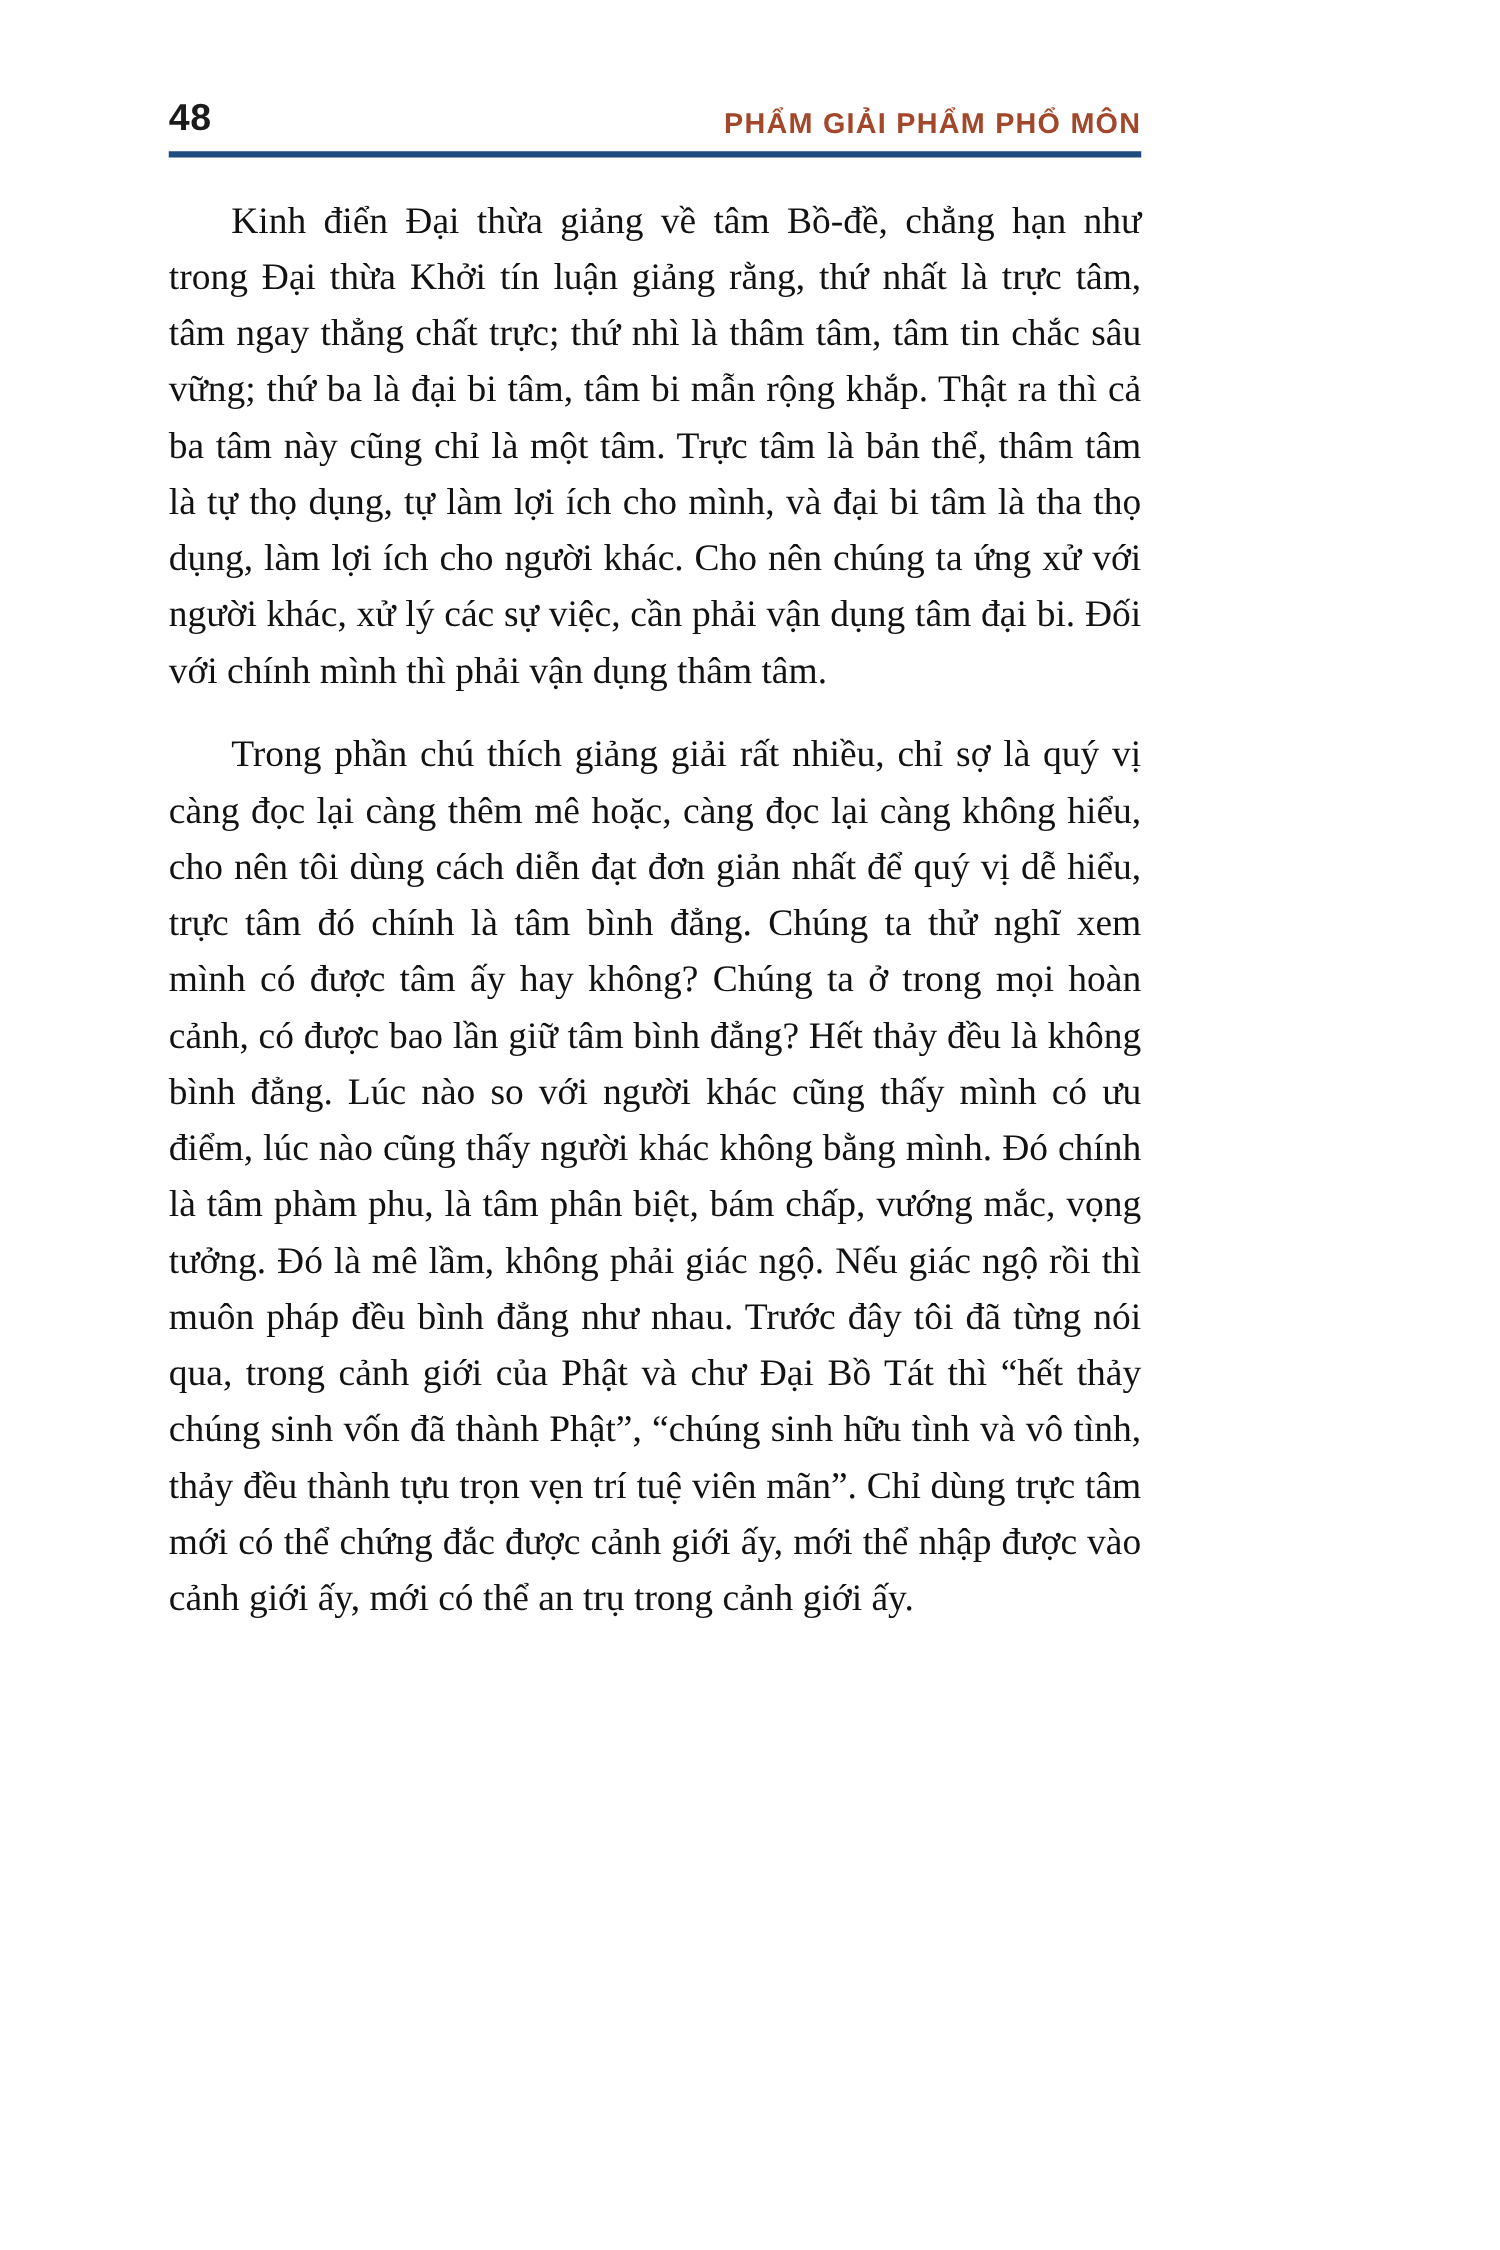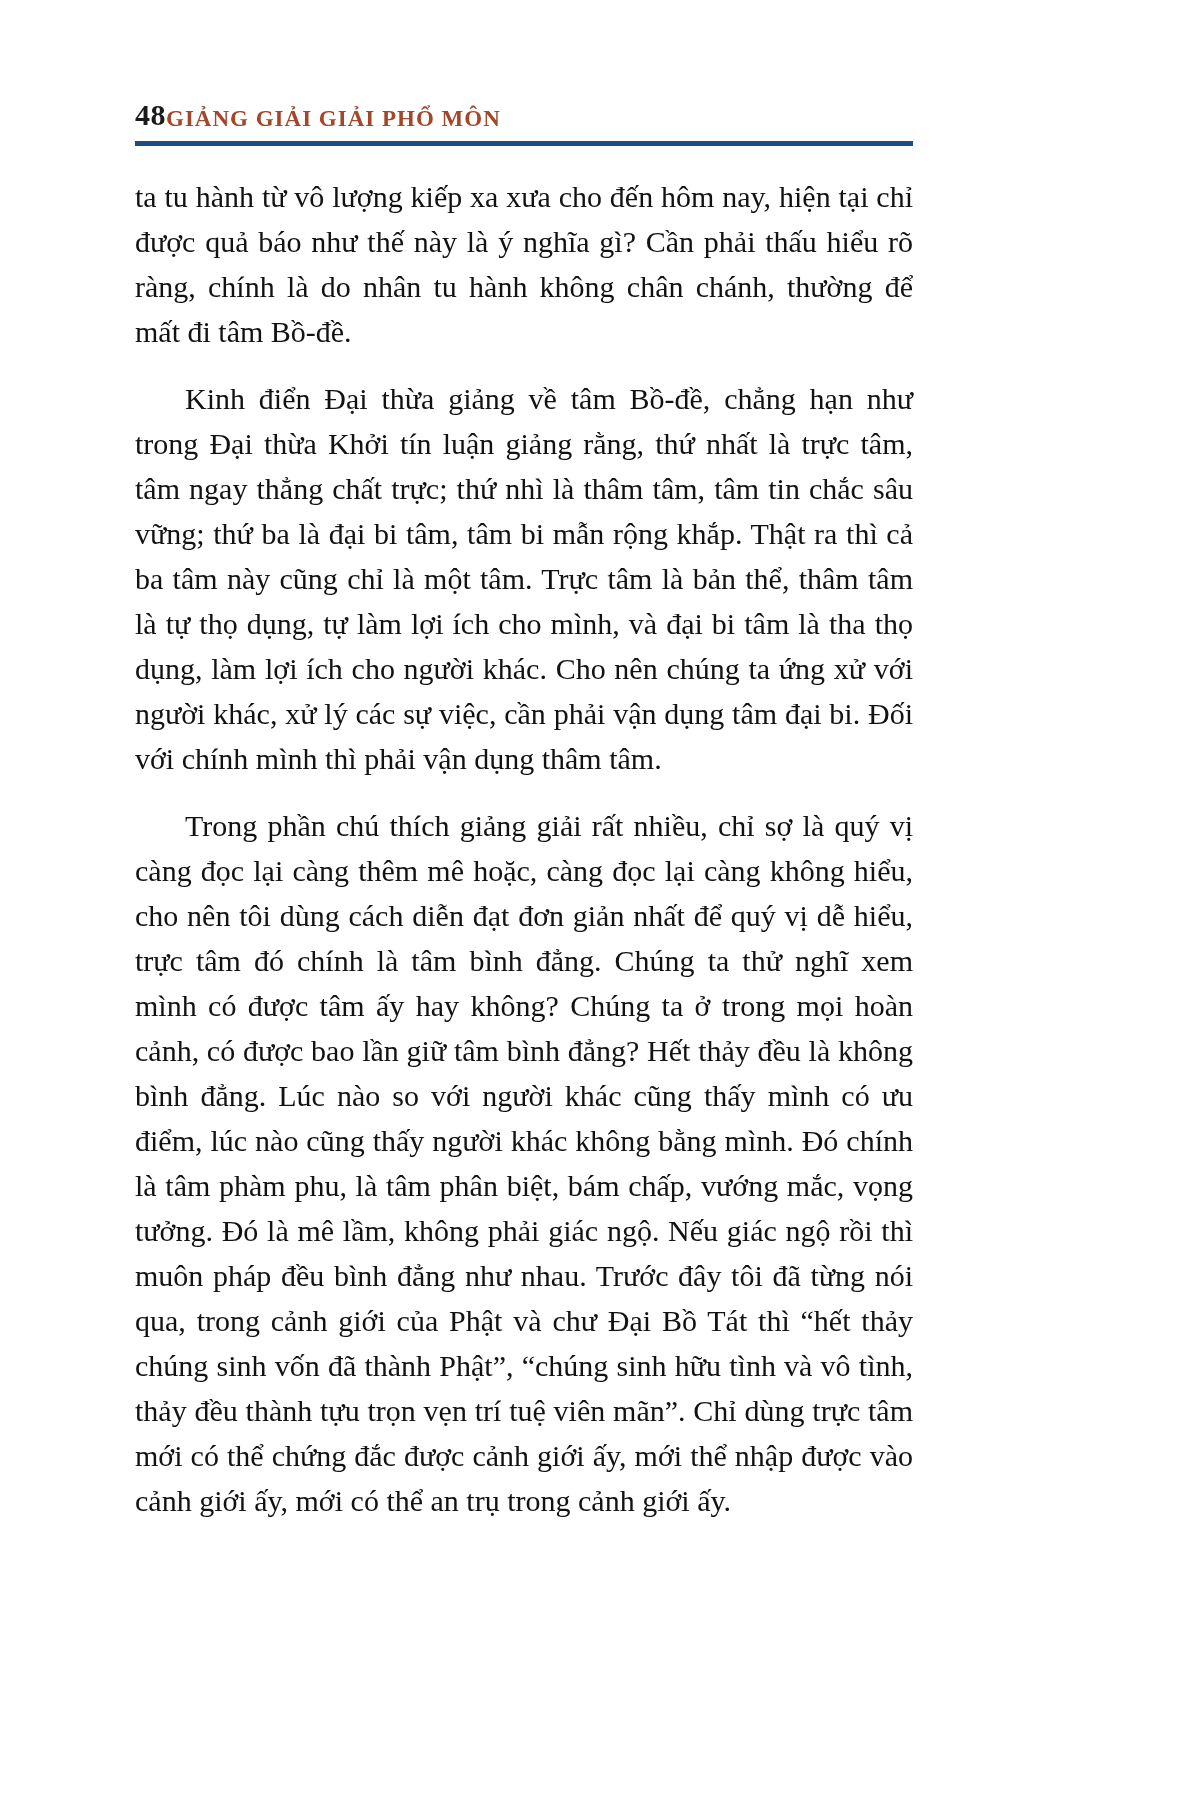--- a/index.html
+++ b/index.html
@@ -16,24 +16,23 @@
   }
   .content-col {
     position: absolute;
     left: 135px;
     width: 778px;
     top: 78px;
   }
   .header-row {
     display: flex;
     align-items: flex-end;
-    justify-content: flex-start;
-    font-family: Liberation Serif, serif;
+    justify-content: space-between;
+    font-family: Liberation Sans, sans-serif;
     margin-bottom: 9px;
-    margin-top: 20px;
   }
   .page-number {
     font-size: 30px;
     font-weight: 700;
     color: #1b1b1b;
     letter-spacing: 0.5px;
   }
   .running-title {
     font-size: 23px;
     font-weight: 700;
@@ -61,25 +60,24 @@
   }
 </style>
 </head>
 <body>
 
 <div class="page">
   <div class="content-col">
 
     <div class="header-row">
       <span class="page-number">48</span>
-      <span class="running-title" style="color: rgb(163, 71, 42);">GIẢNG GIẢI GIẢI PHỔ MÔN</span>
+      <span class="running-title" style="color: rgb(163, 71, 42);">PHẨM GIẢI PHẨM PHỔ MÔN</span>
     </div>
 
     <hr class="header-rule" style="background: rgb(30, 76, 126);">
 
     <div class="body-text" style="color: rgb(18, 18, 18);">
-      <p>ta tu hành từ vô lượng kiếp xa xưa cho đến hôm nay, hiện tại chỉ được quả báo như thế này là ý nghĩa gì? Cần phải thấu hiểu rõ ràng, chính là do nhân tu hành không chân chánh, thường để mất đi tâm Bồ-đề.</p>
       <p class="indent">Kinh điển Đại thừa giảng về tâm Bồ-đề, chẳng hạn như trong Đại thừa Khởi tín luận giảng rằng, thứ nhất là trực tâm, tâm ngay thẳng chất trực; thứ nhì là thâm tâm, tâm tin chắc sâu vững; thứ ba là đại bi tâm, tâm bi mẫn rộng khắp. Thật ra thì cả ba tâm này cũng chỉ là một tâm. Trực tâm là bản thể, thâm tâm là tự thọ dụng, tự làm lợi ích cho mình, và đại bi tâm là tha thọ dụng, làm lợi ích cho người khác. Cho nên chúng ta ứng xử với người khác, xử lý các sự việc, cần phải vận dụng tâm đại bi. Đối với chính mình thì phải vận dụng thâm tâm.</p>
       <p class="indent">Trong phần chú thích giảng giải rất nhiều, chỉ sợ là quý vị càng đọc lại càng thêm mê hoặc, càng đọc lại càng không hiểu, cho nên tôi dùng cách diễn đạt đơn giản nhất để quý vị dễ hiểu, trực tâm đó chính là tâm bình đẳng. Chúng ta thử nghĩ xem mình có được tâm ấy hay không? Chúng ta ở trong mọi hoàn cảnh, có được bao lần giữ tâm bình đẳng? Hết thảy đều là không bình đẳng. Lúc nào so với người khác cũng thấy mình có ưu điểm, lúc nào cũng thấy người khác không bằng mình. Đó chính là tâm phàm phu, là tâm phân biệt, bám chấp, vướng mắc, vọng tưởng. Đó là mê lầm, không phải giác ngộ. Nếu giác ngộ rồi thì muôn pháp đều bình đẳng như nhau. Trước đây tôi đã từng nói qua, trong cảnh giới của Phật và chư Đại Bồ Tát thì “hết thảy chúng sinh vốn đã thành Phật”, “chúng sinh hữu tình và vô tình, thảy đều thành tựu trọn vẹn trí tuệ viên mãn”. Chỉ dùng trực tâm mới có thể chứng đắc được cảnh giới ấy, mới thể nhập được vào cảnh giới ấy, mới có thể an trụ trong cảnh giới ấy.</p>
     </div>
 
   </div>
 </div>
 
 </body></html>

